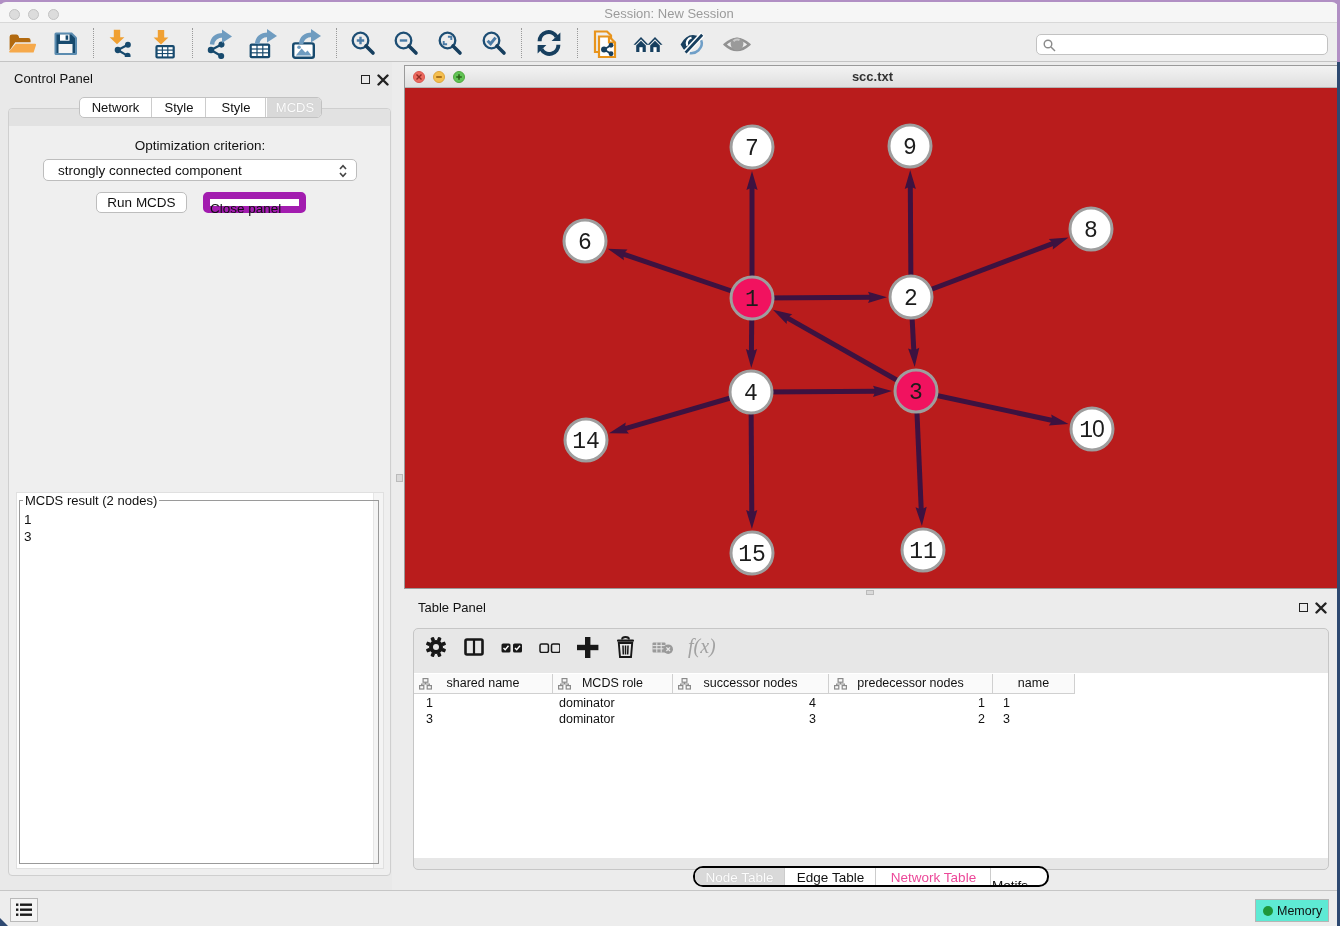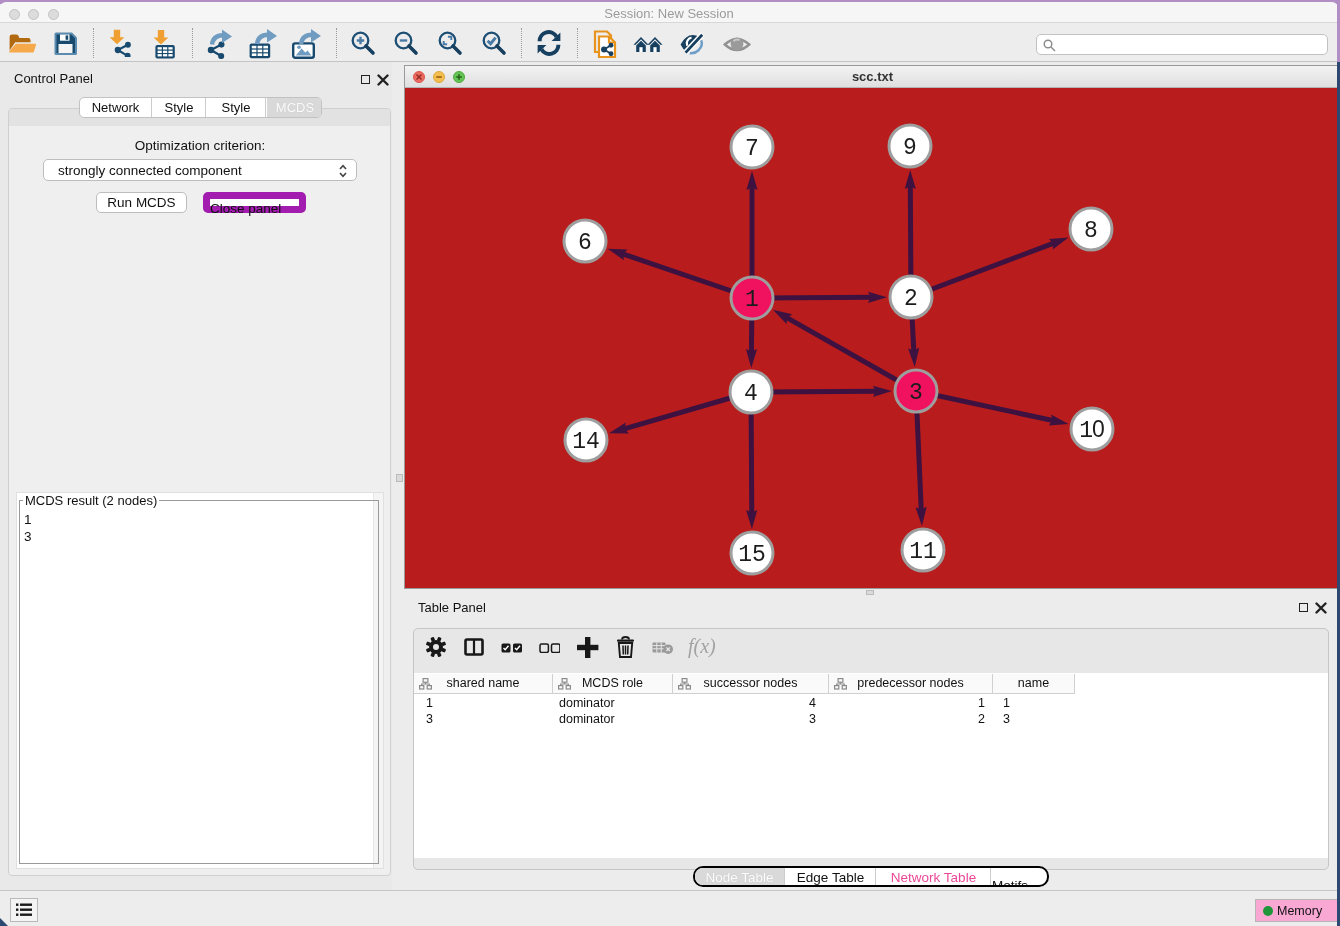--- a/index.html
+++ b/index.html
@@ -405,20 +405,20 @@
         <g fill="#1a1a1a">
           <rect x="0" y="0.5" width="2.4" height="2.4"></rect>
           <rect x="4" y="0.5" width="12" height="2.4"></rect>
           <rect x="0" y="5.5" width="2.4" height="2.4"></rect>
           <rect x="4" y="5.5" width="12" height="2.4"></rect>
           <rect x="0" y="10.5" width="2.4" height="2.4"></rect>
           <rect x="4" y="10.5" width="12" height="2.4"></rect>
         </g>
       </svg>
  </div>
- <div class="abs" style="left:1255px;top:8px;width:84px;height:23px;background:#f9a8d4;border:1px solid #b5b5b5">
+ <div class="abs" style="left:1255px;top:8px;width:74px;height:23px;background:#5eead4;border:1px solid #b5b5b5">
   <div class="abs" style="left:7px;top:6px;width:10px;height:10px;border-radius:50%;background:#1e9639"></div>
   <div class="abs" style="left:21px;top:4px;font-size:12.5px;color:#111">Memory</div>
  </div>
 </div>
 <svg class="abs" style="left:0;top:918px" width="8" height="8" viewBox="0 0 8 8">
     <path d="M0 8 L8 8 L0 0 Z" fill="#2e4971"></path>
   </svg>
 
 </body></html>

